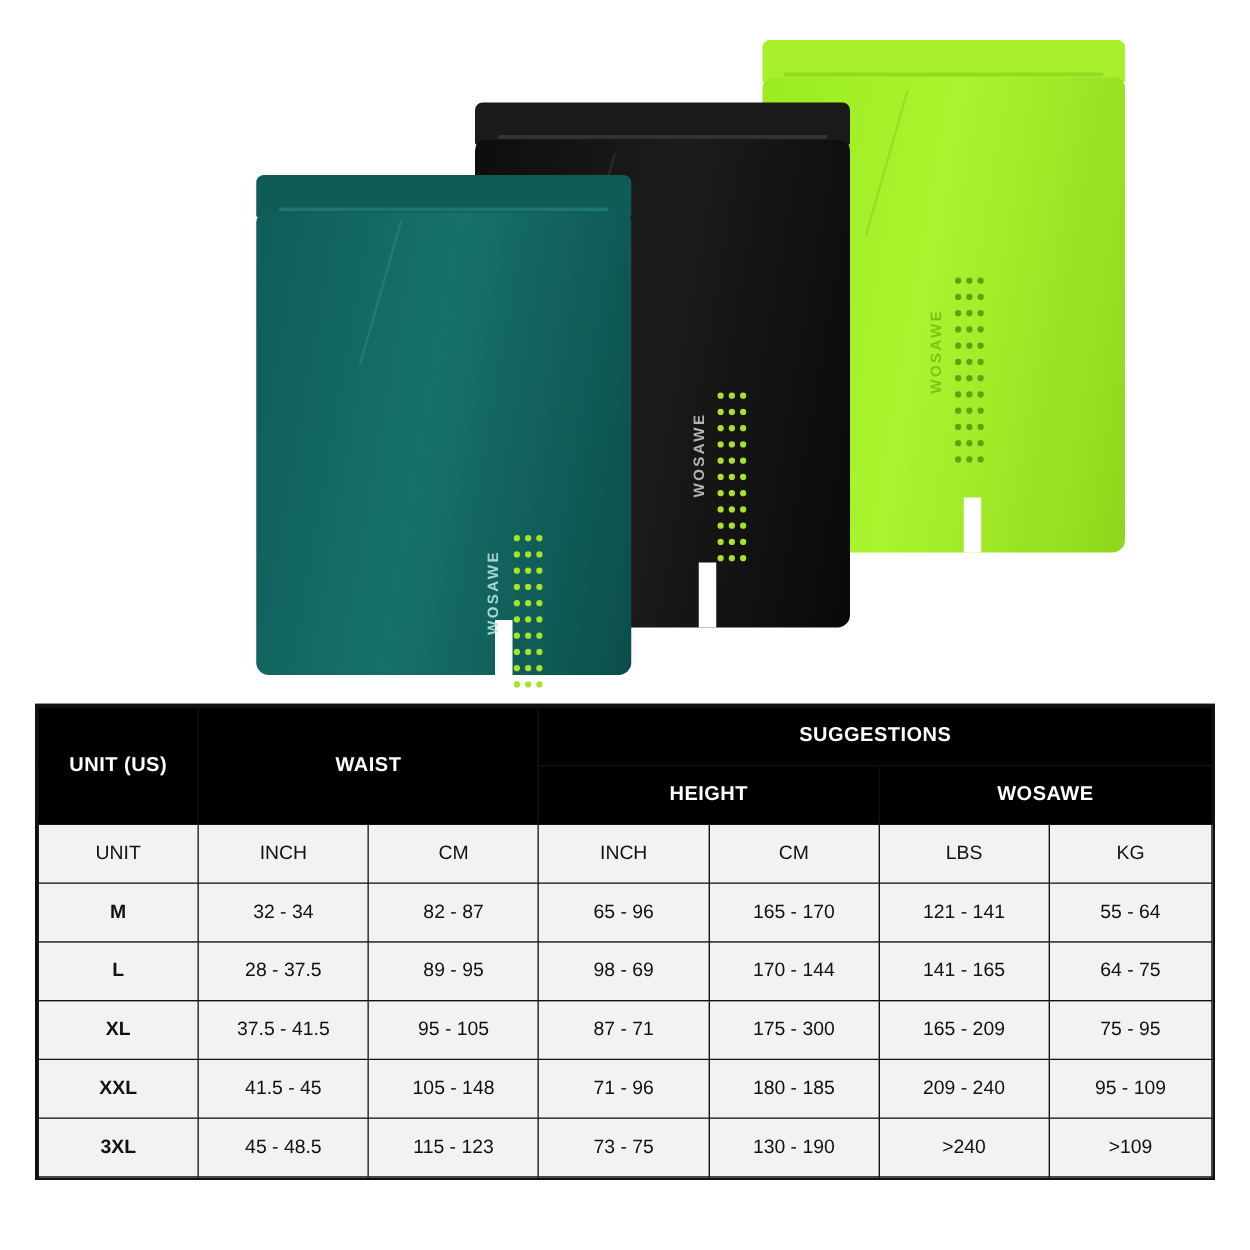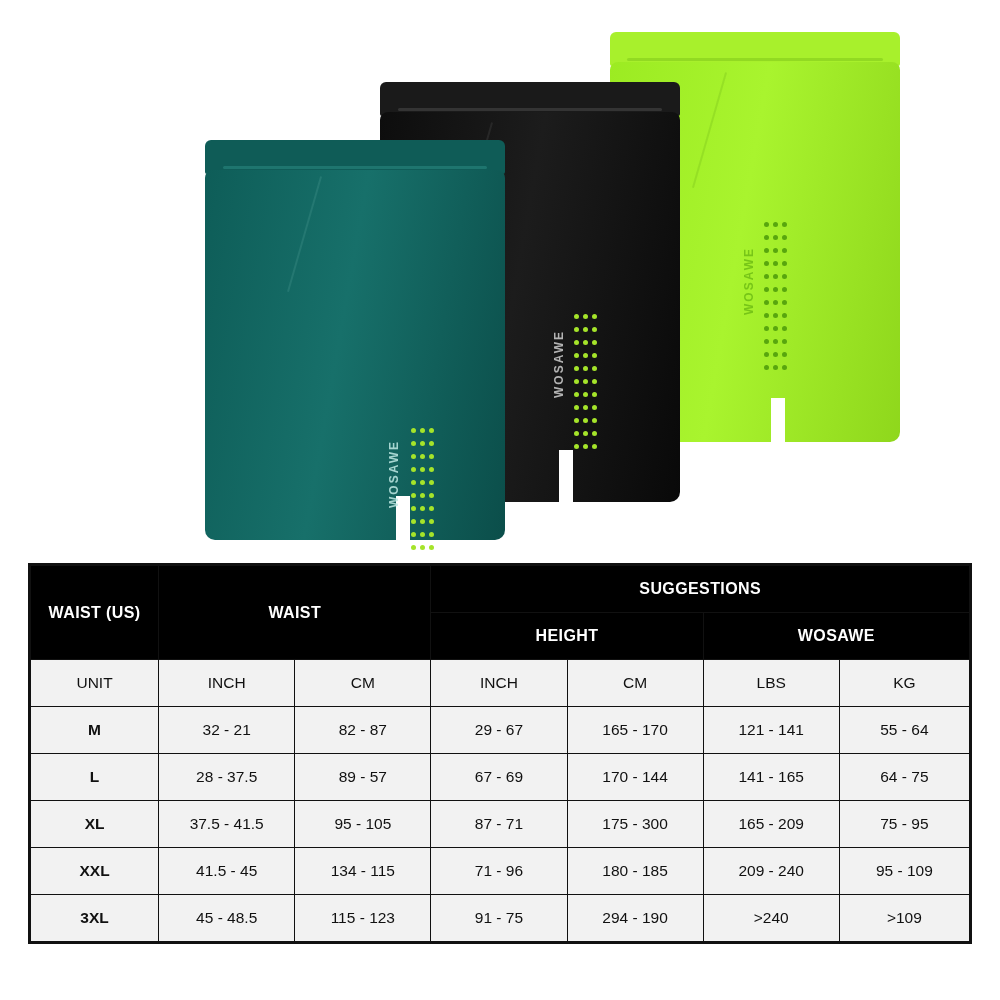--- a/index.html
+++ b/index.html
@@ -289,80 +289,80 @@
         <col class="col-size">
           <col class="col-inch">
           <col class="col-cm">
         <col class="col-hin">
           <col class="col-hcm">
           <col class="col-lbs">
           <col class="col-kg">
       </colgroup>
       <tbody>
         <tr>
-          <th class="hdr" rowspan="2">WAIST (US)</th>
+          <th class="hdr" rowspan="2">UNIT (US)</th>
           <th class="hdr" colspan="2" rowspan="2">WAIST</th>
           <th class="hdr" colspan="4">SUGGESTIONS</th>
         </tr>
         <tr>
           <th class="hdr" colspan="2">HEIGHT</th>
           <th class="hdr" colspan="2">WOSAWE</th>
         </tr>
         <tr>
           <td class="unit">UNIT</td>
           <td class="unit">INCH</td>
           <td class="unit">CM</td>
           <td class="unit">INCH</td>
           <td class="unit">CM</td>
           <td class="unit">LBS</td>
           <td class="unit">KG</td>
         </tr>
 
         <tr>
           <td class="sizecell">M</td>
-          <td>32 - 21</td>
+          <td>32 - 34</td>
           <td>82 - 87</td>
-          <td>29 - 67</td>
+          <td>65 - 96</td>
           <td>165 - 170</td>
           <td>121 - 141</td>
           <td>55 - 64</td>
         </tr>
         <tr>
           <td class="sizecell">L</td>
           <td>28 - 37.5</td>
-          <td>89 - 57</td>
-          <td>67 - 69</td>
+          <td>89 - 95</td>
+          <td>98 - 69</td>
           <td>170 - 144</td>
           <td>141 - 165</td>
           <td>64 - 75</td>
         </tr>
         <tr>
           <td class="sizecell">XL</td>
           <td>37.5 - 41.5</td>
           <td>95 - 105</td>
           <td>87 - 71</td>
           <td>175 - 300</td>
           <td>165 - 209</td>
           <td>75 - 95</td>
         </tr>
         <tr>
           <td class="sizecell">XXL</td>
           <td>41.5 - 45</td>
-          <td>134 - 115</td>
+          <td>105 - 148</td>
           <td>71 - 96</td>
           <td>180 - 185</td>
           <td>209 - 240</td>
           <td>95 - 109</td>
         </tr>
         <tr>
           <td class="sizecell">3XL</td>
           <td>45 - 48.5</td>
           <td>115 - 123</td>
-          <td>91 - 75</td>
-          <td>294 - 190</td>
+          <td>73 - 75</td>
+          <td>130 - 190</td>
           <td>&gt;240</td>
           <td>&gt;109</td>
         </tr>
       </tbody>
     </table>
   </div>
 
 </div>
 
 </body></html>

